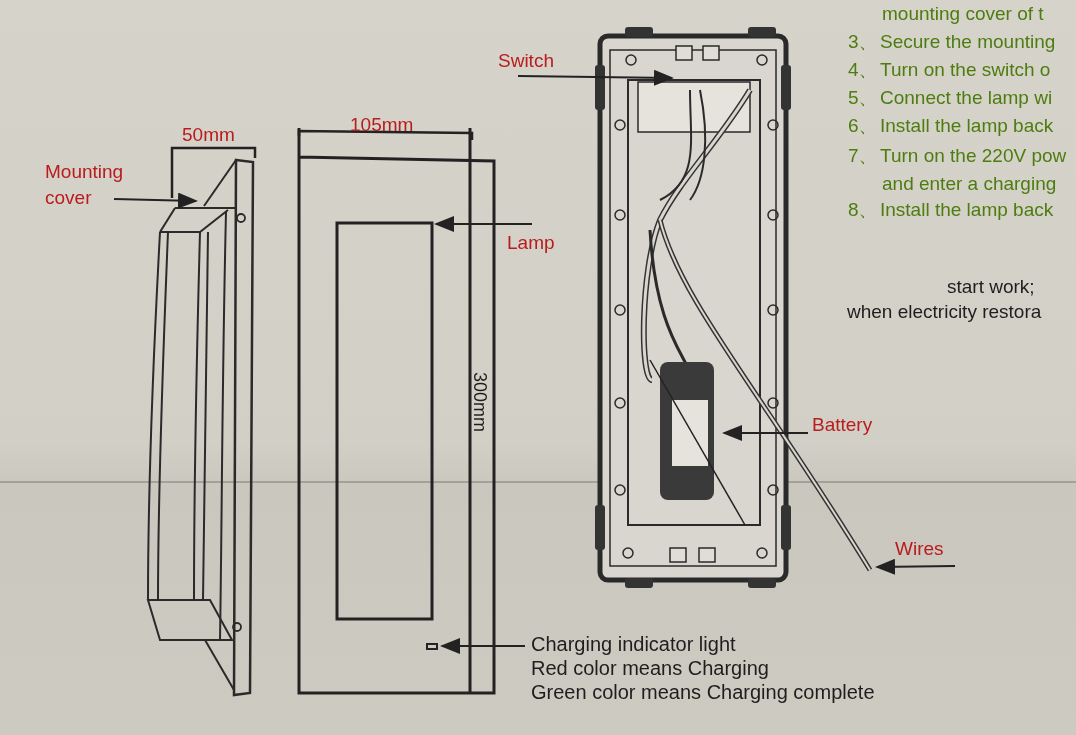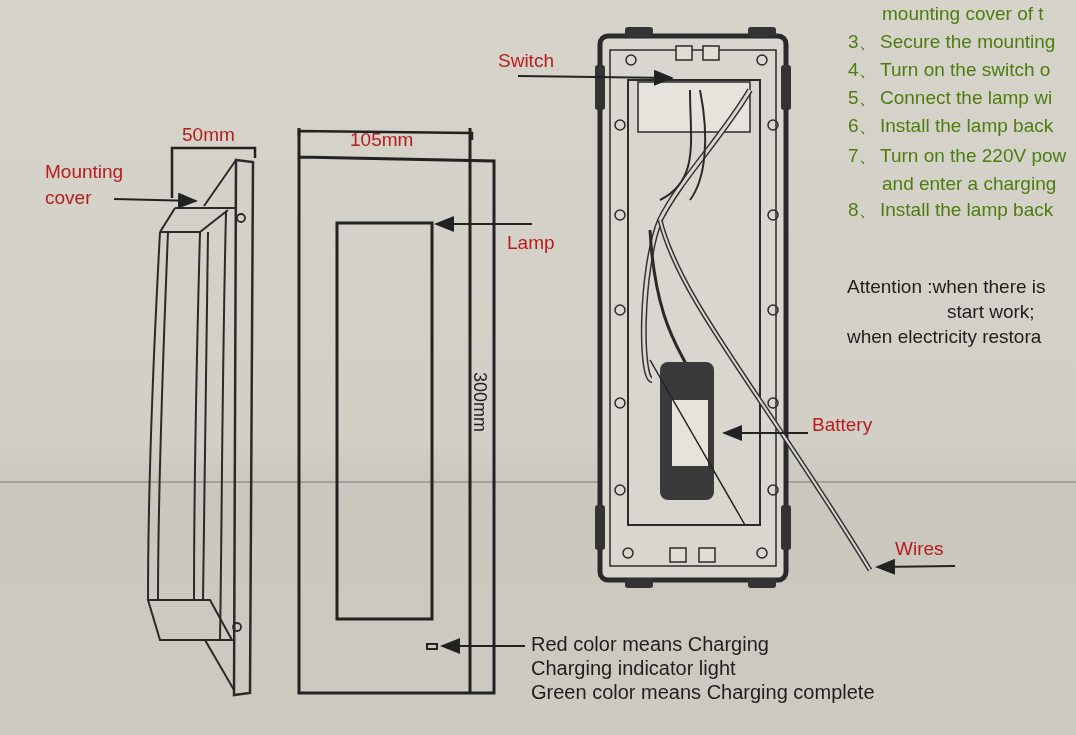--- a/index.html
+++ b/index.html
@@ -109,21 +109,21 @@
     <rect x="660" y="362" width="54" height="138" rx="8" fill="#3a3a3a"></rect>
     <rect x="672" y="400" width="36" height="66" fill="#e6e3dc"></rect>
     <line x1="650" y1="360" x2="745" y2="525" stroke="#222" stroke-width="1.5"></line>
   </g>
   <line x1="808" y1="433" x2="724" y2="433" stroke="#222" stroke-width="2" marker-end="url(#arr)"></line>
   <line x1="518" y1="76" x2="672" y2="78" stroke="#222" stroke-width="2" marker-end="url(#arr)"></line>
   <line x1="955" y1="566" x2="877" y2="567" stroke="#222" stroke-width="2" marker-end="url(#arr)"></line>
 </svg>
 
 <div class="lbl" style="left:182px; top:124px;">50mm</div>
-<div class="lbl" style="left:350px; top:129px;">105mm</div>
+<div class="lbl" style="left:350px; top:114px;">105mm</div>
 <div class="lbl" style="left:45px; top:161px;">Mounting</div>
 <div class="lbl" style="left:45px; top:187px;">cover</div>
 <div class="lbl" style="left:498px; top:50px;">Switch</div>
 <div class="lbl" style="left:507px; top:232px;">Lamp</div>
 <div class="lbl" style="left:812px; top:414px;">Battery</div>
 <div class="lbl" style="left:895px; top:538px;text-align:right;">Wires</div>
 <div class="rot">300mm</div>
 
 <div class="instr">
   <div class="row indent">
@@ -152,22 +152,21 @@
   <div class="row indent" style="height:26px;">
       <span>and enter a charging</span>
     </div>
   <div class="row">
       <span class="num">8、</span>
       <span>Install the lamp back</span>
     </div>
 </div>
 
 <div class="attn">
-  <div>Attention :when there is</div>
   <div class="center">start work;</div>
   <div>when electricity restora</div>
 </div>
 
 <div class="charge">
+  <div>Charging indicator light</div>
   <div>Red color means Charging</div>
-  <div>Charging indicator light</div>
   <div>Green color means Charging complete</div>
 </div>
 
 </body></html>

